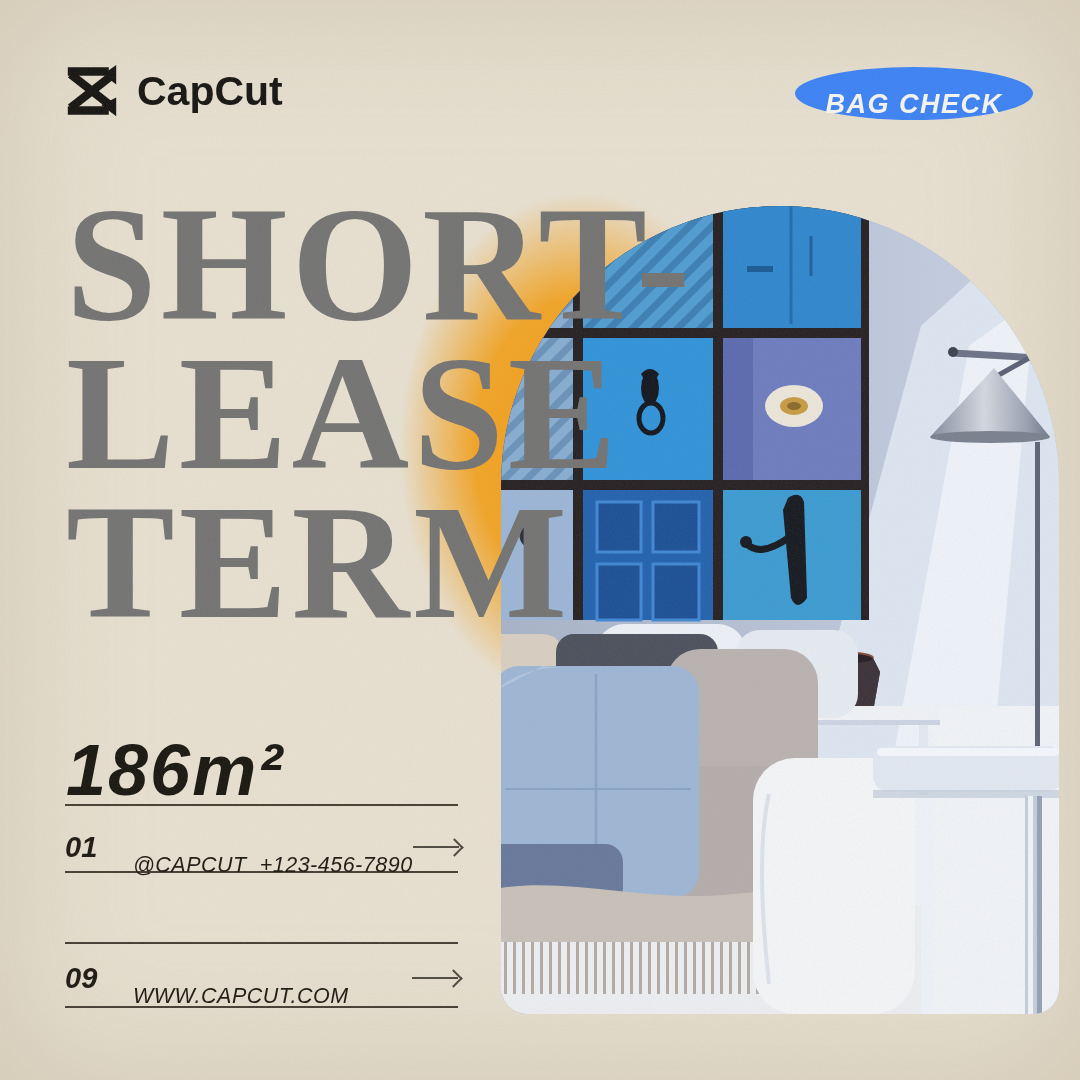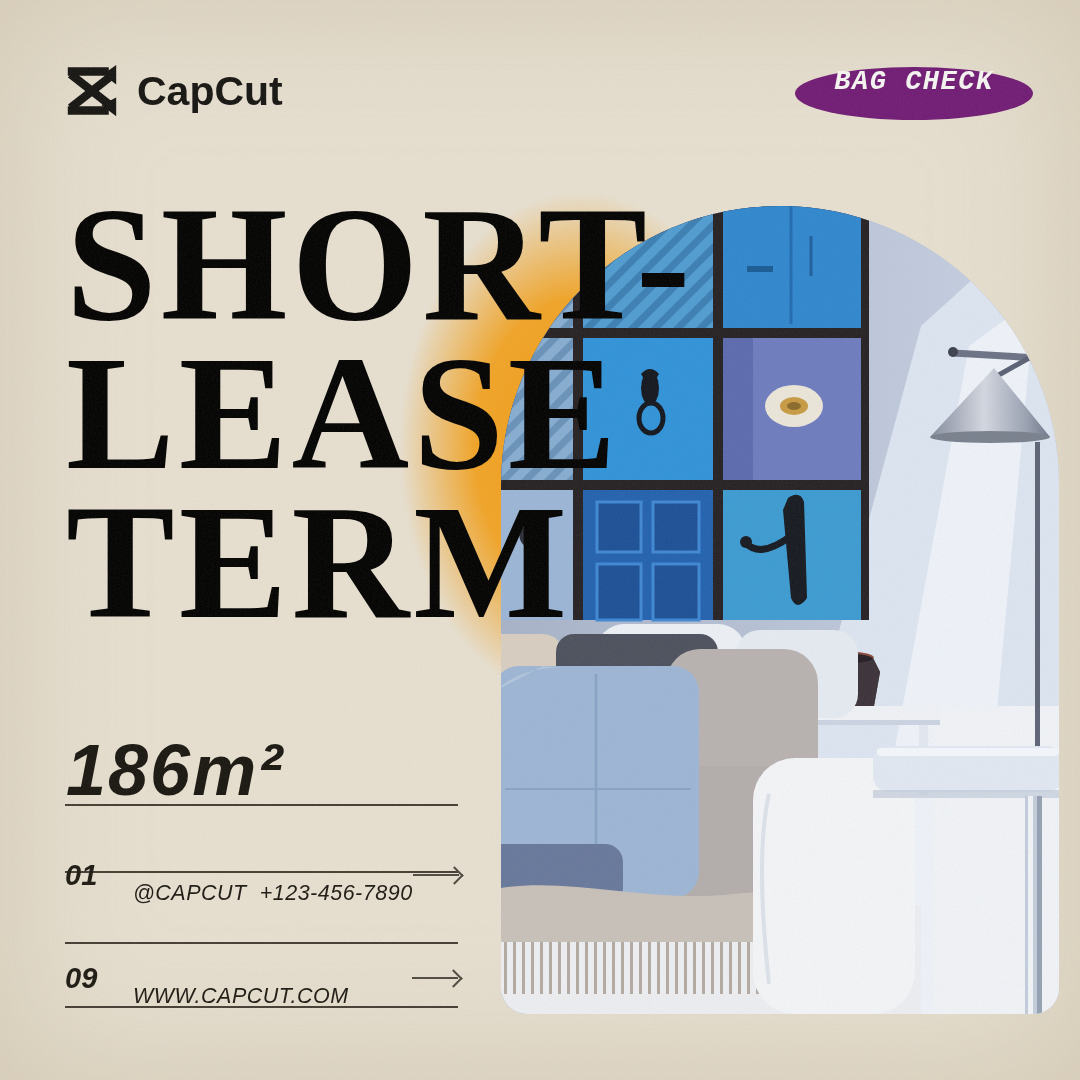--- a/index.html
+++ b/index.html
@@ -8,53 +8,53 @@
     background:#e8e1d2;
     box-shadow:inset 0 0 140px rgba(178,162,132,.38);
     font-family:"Liberation Sans", sans-serif;
   }
   
   .logo{position:absolute;left:62px;top:64px;display:flex;align-items:center;gap:15px;z-index:6;justify-content:center;}
   .logo svg{display:block;}
   .logo-text{font-size:41px;font-weight:800;color:#141310;letter-spacing:0px;}
   .badge{
     position:absolute;left:795px;top:67px;width:238px;height:53px;z-index:6;
-    background:#701a75;border-radius:50%;
-    display:flex;align-items:flex-start;justify-content:center;font-family:Liberation Mono, monospace;
+    background:#3b82f6;border-radius:50%;
+    display:flex;align-items:flex-end;justify-content:center;
   }
   .badge-label{color:#f6f6f3;font-style:italic;font-weight:700;font-size:27px;letter-spacing:1.5px;}
   
   .glow{
     position:absolute;left:328px;top:92px;width:506px;height:712px;z-index:2;
     background:radial-gradient(ellipse 50% 50% at 50% 50%,
       rgba(242,152,12,.98) 0%, rgba(243,158,20,.9) 42%, rgba(244,161,27,0) 72%);
   }
   
   .arch{
     position:absolute;left:501px;top:206px;width:558px;height:808px;z-index:3;
     border-radius:279px 279px 26px 26px;overflow:hidden;background:#aab6cc;
   }
   .arch svg{display:block;width:100%;height:100%;}
   
   .title{
     position:absolute;left:66px;top:190px;z-index:5;
     font-family:"Liberation Serif", serif;font-weight:700;
-    font-size:163px;line-height:149px;letter-spacing:4px;color:#000000;
+    font-size:163px;line-height:149px;letter-spacing:4px;color:#737373;
     white-space:nowrap;
   }
   
   .area{
     position:absolute;left:66px;top:709px;z-index:4;
     font-style:italic;font-weight:700;font-size:72px;letter-spacing:2px;color:#17150f;margin-top:20px;
   }
   .rule{position:absolute;left:65px;width:393px;height:2px;background:#433d33;z-index:4;}
   .r1{top:804px}.r2{top:871px}.r3{top:942px}.r4{top:1006px}
   .row{position:absolute;left:65px;width:393px;height:40px;z-index:4;
        display:flex;align-items:center;color:#1b1811;}
-  .row-1{top:855px}.row-2{top:893px}.row-3{top:958px}
+  .row-1{top:827px}.row-2{top:893px}.row-3{top:958px}
   .row .num{font-style:italic;font-weight:700;font-size:29px;width:68px;flex:0 0 auto;}
   .row .label{font-style:italic;font-size:21.5px;letter-spacing:.5px;white-space:pre;flex:1 1 auto;margin-top:36px;}
   .arrow{position:relative;width:46px;height:2px;background:#4e4940;flex:0 0 auto;}
   .arrow::after{
     content:"";position:absolute;right:-2px;top:-5px;width:11px;height:11px;
     border-top:2px solid #4e4940;border-right:2px solid #4e4940;transform:rotate(45deg);
   }
   
   .grain{position:absolute;left:0;top:0;z-index:9;pointer-events:none;opacity:.2;}
 </style>

